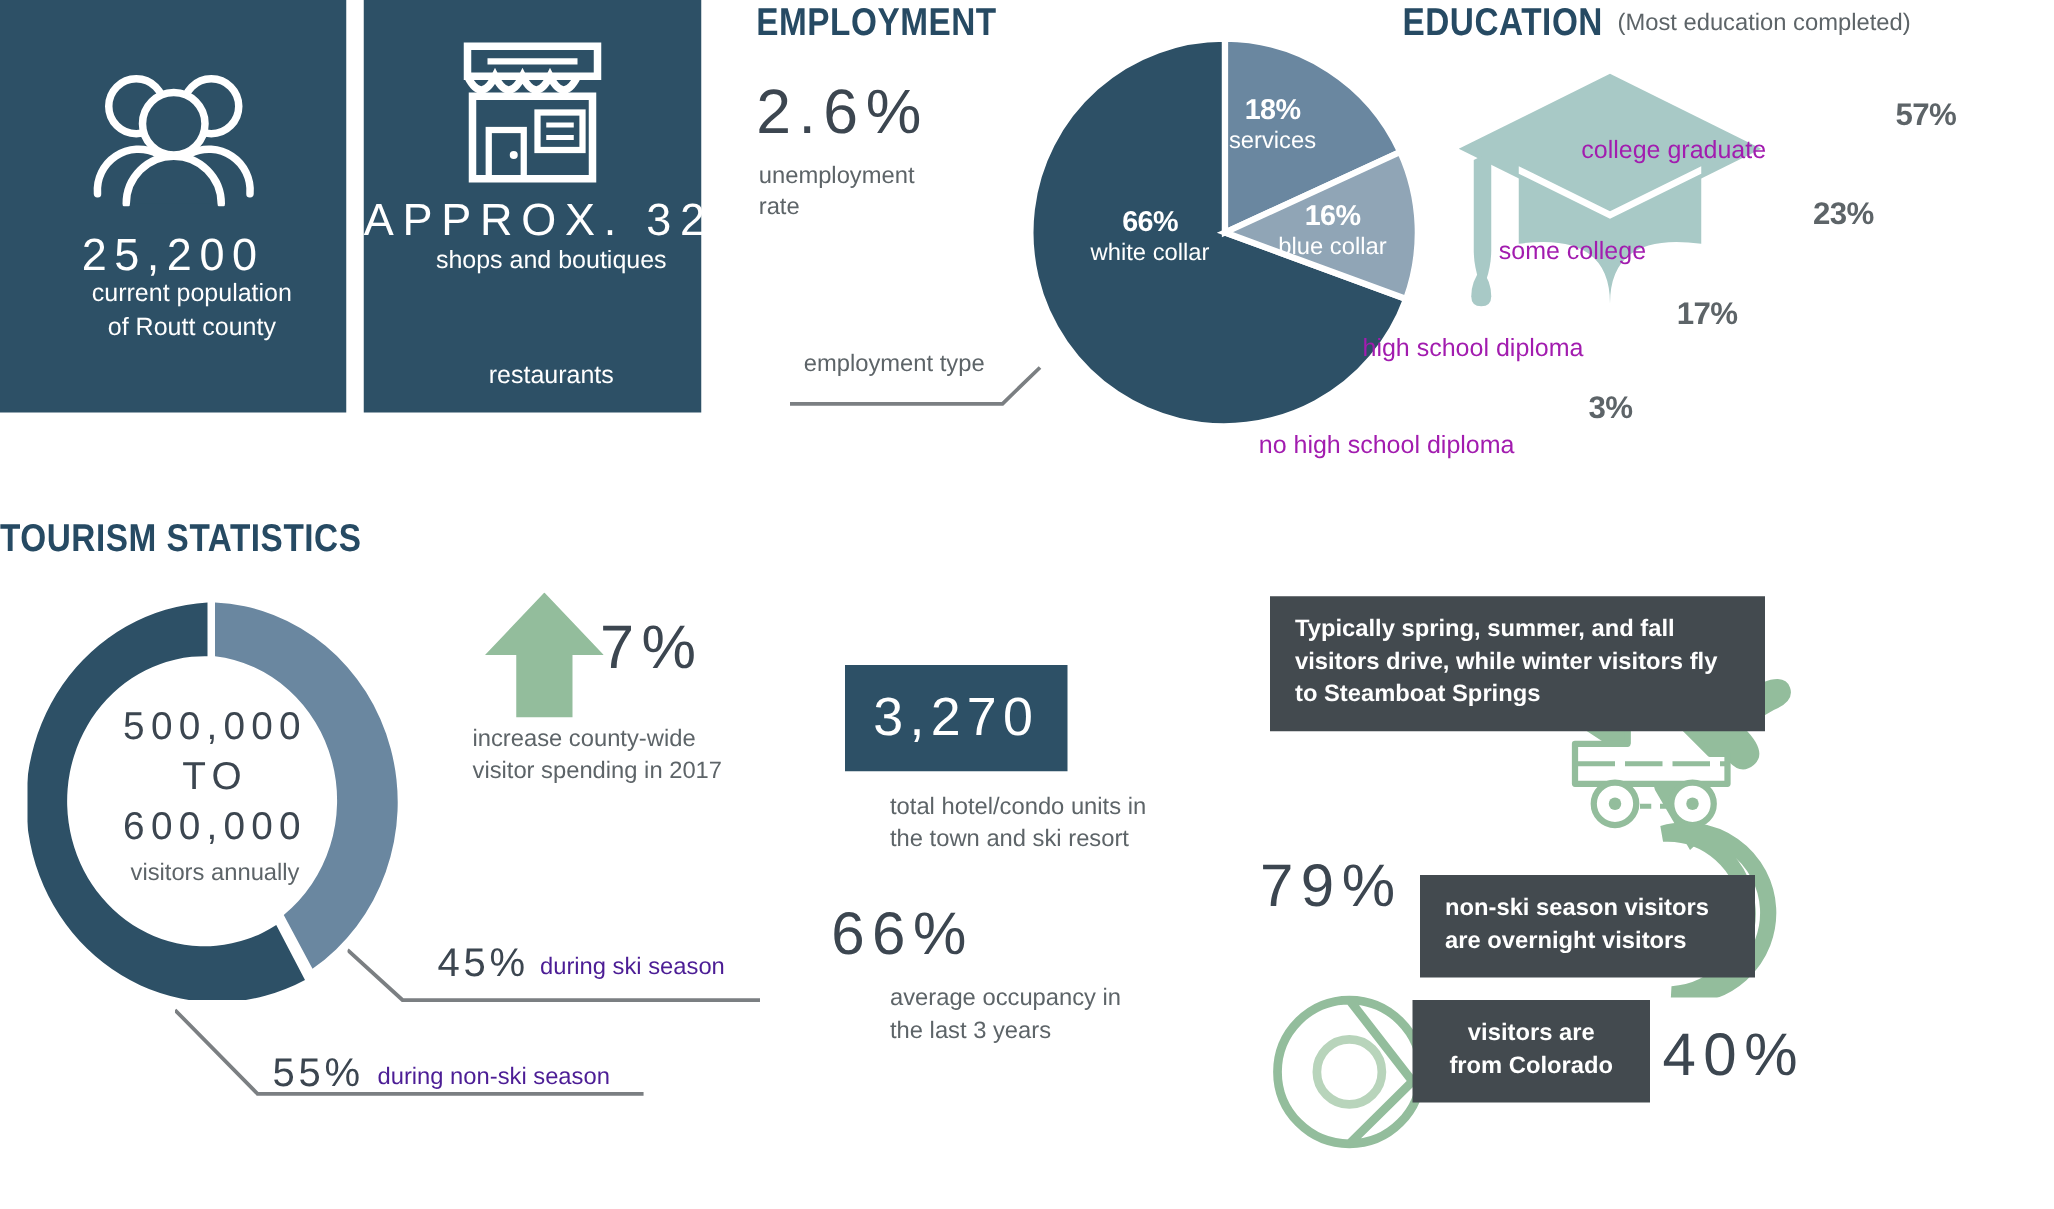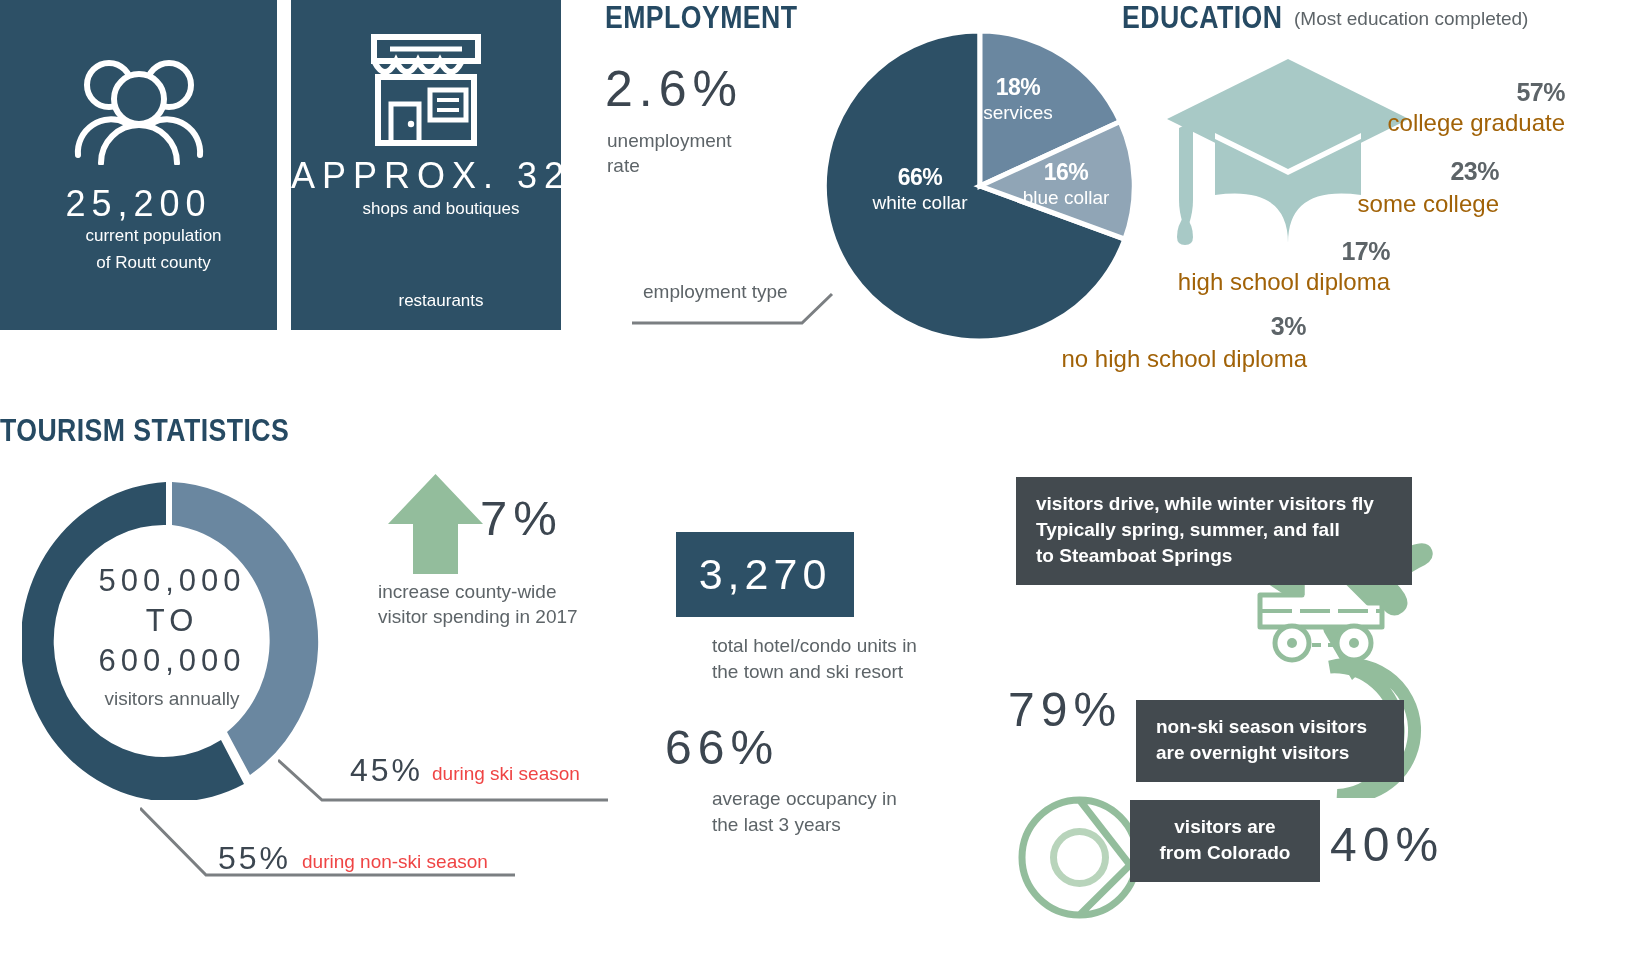--- a/index.html
+++ b/index.html
@@ -24,21 +24,21 @@
 
   .card-stat {
     font-family: "Liberation Sans Narrow", "Liberation Sans", sans-serif;
     font-weight: 400;
     font-size: 36px;
     letter-spacing: 6px;
     color: #ffffff;
     white-space: nowrap;
   }
   .card-label {
-    font-size: 17px; line-height: 27px; font-weight: 400; color: #ffffff; padding-left: 30px;
+    font-size: 20px; line-height: 27px; font-weight: 400; color: #ffffff; padding-left: 30px;
   }
 
   
   .heading {
     position: absolute;
     color: #264a63;
     font-family: "Liberation Sans Narrow", "Liberation Sans", sans-serif;
     font-weight: 700;
     font-size: 31px;
     letter-spacing: 0.5px;
@@ -76,42 +76,42 @@
   }
   .donut-cap { font-size: 19px; color: #5d6468; margin-top: 7px; }
 
   
   .callout-pct {
     position: absolute;
     font-family: "Liberation Sans Narrow", "Liberation Sans", sans-serif;
     font-weight: 400; font-size: 32px; letter-spacing: 3px;
     color: #3c4650; white-space: nowrap;
   }
-  .callout-txt { position: absolute; font-size: 19px; color: #ef4444; white-space: nowrap; }
+  .callout-txt { position: absolute; font-size: 19px; color: #4c1d95; white-space: nowrap; }
 
   
   .qbox {
     position: absolute; background: #434a4f; color: #ffffff;
     font-weight: 700; font-size: 19px; line-height: 26px;
     padding: 14px 20px 16px 20px;
   }
 
   
   .statnum {
     position: absolute;
     font-family: "Liberation Sans Narrow", "Liberation Sans", sans-serif;
     font-weight: 400; color: #3c4650; white-space: nowrap;
   }
   .edu-pct {
     position: absolute;
     font-family: "Liberation Sans Narrow", "Liberation Sans", sans-serif;
     font-weight: 700; font-size: 25px; color: #5d6468;
     letter-spacing: -0.5px; white-space: nowrap; text-align: right;
   }
-  .edu-lbl { position: absolute; font-size: 24px; color: #a16207; white-space: nowrap; text-align: right; }
+  .edu-lbl { position: absolute; font-size: 20px; color: #a21caf; white-space: nowrap; }
 
   #box-3270 {
     position: absolute; left: 676px; top: 532px; width: 178px; height: 85px;
     background: #2d5066; display: flex; align-items: center; justify-content: center;
   }
   #box-3270 span {
     font-family: "Liberation Sans Narrow", "Liberation Sans", sans-serif;
     font-weight: 400; font-size: 43px; letter-spacing: 5px; color: #ffffff;
   }
 </style>
@@ -261,22 +261,22 @@
     <path d="M10 62 L10 30 L52 30 L52 12 L92 12 L118 38 L132 38 L132 62 Z" fill="#ffffff" stroke="#93bd9c" stroke-width="5" stroke-linejoin="round"></path>
     <line x1="52" y1="14" x2="52" y2="30" stroke="#93bd9c" stroke-width="5"></line>
     <line x1="12" y1="46" x2="130" y2="46" stroke="#93bd9c" stroke-width="4" stroke-dasharray="30 8"></line>
     <circle cx="42" cy="78" r="17" fill="#fff" stroke="#93bd9c" stroke-width="5"></circle>
     <circle cx="42" cy="78" r="5" fill="#93bd9c"></circle>
     <circle cx="104" cy="78" r="17" fill="#fff" stroke="#93bd9c" stroke-width="5"></circle>
     <circle cx="104" cy="78" r="5" fill="#93bd9c"></circle>
     <line x1="62" y1="80" x2="84" y2="80" stroke="#93bd9c" stroke-width="4" stroke-dasharray="9 7"></line>
   </svg>
   <div class="qbox" style="left:1016px;top:477px;width:396px">
+    <div>Typically spring, summer, and fall</div>
     <div>visitors drive, while winter visitors fly</div>
-    <div>Typically spring, summer, and fall</div>
     <div>to Steamboat Springs</div>
   </div>
 
   <svg style="position:absolute;left:1290px;top:658px" width="135" height="140" viewBox="0 0 135 140">
     <path d="M104 4 a66 66 0 1 0 -26 126 a54 54 0 0 1 26 -126 Z" fill="none" stroke="#93bd9c" stroke-width="13" stroke-linecap="round" transform="rotate(165 67 67)"></path>
   </svg>
   <div class="statnum" style="left:1008px;top:682px;font-size:48px;letter-spacing:6px">79%</div>
   <div class="qbox" style="left:1136px;top:700px;width:268px;">
     <div>non-ski season visitors</div>
     <div>are overnight visitors</div>

